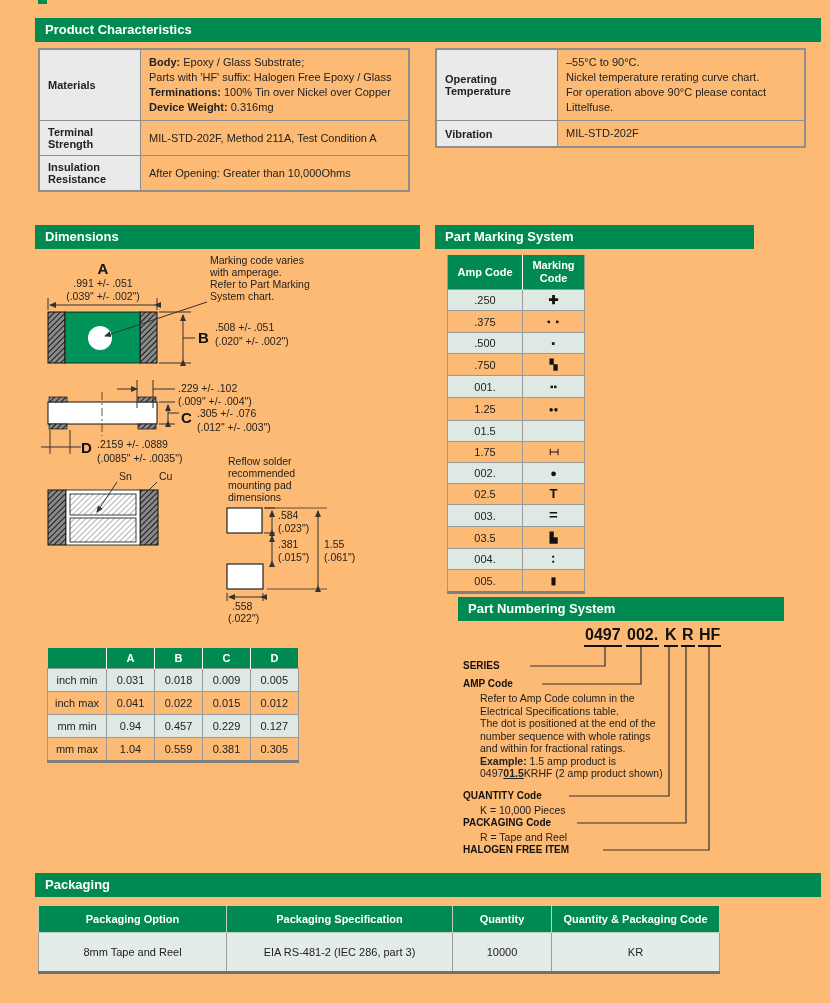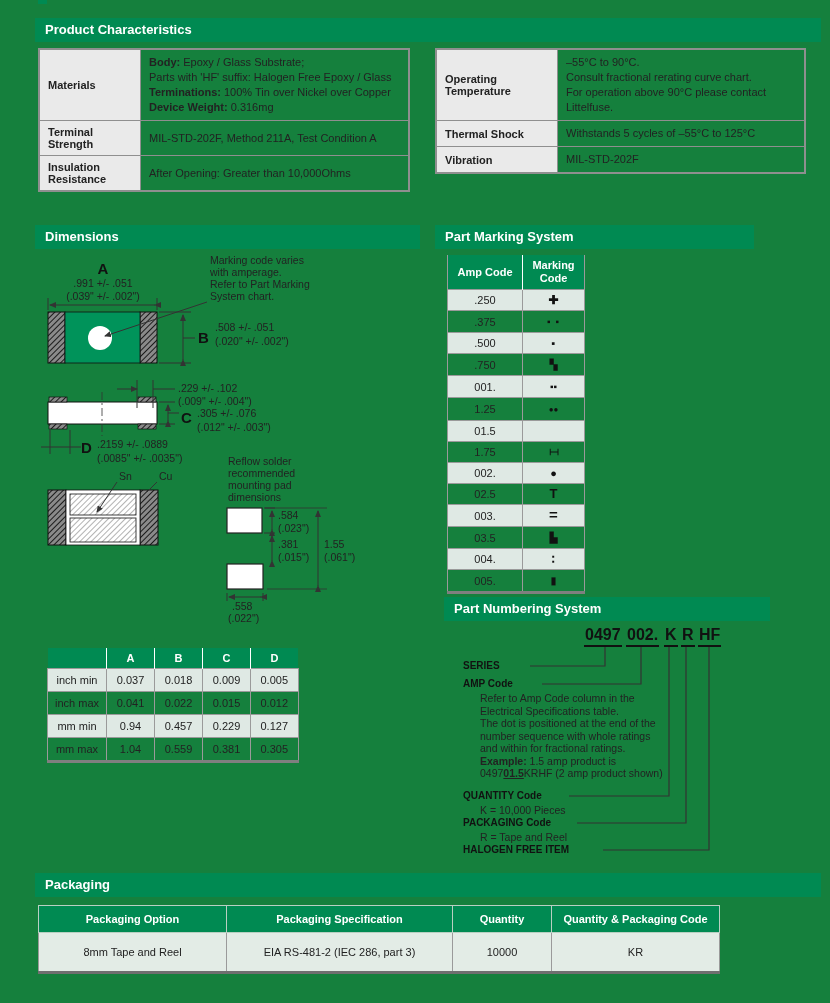--- a/index.html
+++ b/index.html
@@ -1,16 +1,16 @@
 <!DOCTYPE html>
 <html><head>
 <meta charset="utf-8">
 <style>
   html,body{margin:0;padding:0;background:#fff;}
-  .page{position:relative;width:830px;height:1003px;background:#15803d;overflow:hidden;
+  .page{position:relative;width:830px;height:1003px;background:#fdba74;overflow:hidden;
         font-family:"Liberation Sans",sans-serif;color:#222;}
   .edge{position:absolute;left:38px;top:0;width:9px;height:4px;background:#008A52;}
   .bar{position:absolute;height:24px;background:#008A52;color:#fff;font-weight:bold;
        font-size:13px;line-height:24px;padding-left:10px;box-sizing:border-box;}
   table{border-collapse:collapse;}
   
   .spec{position:absolute;font-size:11px;border:2px solid #8f8f8f;table-layout:fixed;}
   .spec th,.spec td{border:1px solid #8f8f8f;padding:5px 8px;text-align:left;vertical-align:middle;}
   .spec th{background:#eaeaea;font-weight:bold;}
   .spec td div,.spec td{line-height:15px;}
@@ -102,28 +102,24 @@
       </tr>
     </tbody>
   </table>
 
   <table class="spec rt">
     <tbody>
       <tr>
         <th>Operating Temperature</th>
         <td>
           <div>–55°C to 90°C.</div>
-          <div>Consult fractional rerating curve chart.</div>
+          <div>Nickel temperature rerating curve chart.</div>
           <div>For operation above 90°C please contact</div>
           <div>Littelfuse.</div>
         </td>
-      </tr>
-      <tr>
-        <th>Thermal Shock</th>
-        <td>Withstands 5 cycles of –55°C to 125°C</td>
       </tr>
       <tr>
         <th>Vibration</th>
         <td>MIL-STD-202F</td>
       </tr>
     </tbody>
   </table>
 
   <div class="bar" style="left:35px;top:225px;width:385px">
     <span>Dimensions</span>
@@ -249,21 +245,21 @@
         <th></th>
         <th>A</th>
         <th>B</th>
         <th>C</th>
         <th>D</th>
       </tr>
     </thead>
     <tbody>
       <tr>
         <td>inch min</td>
-        <td>0.037</td>
+        <td>0.031</td>
         <td>0.018</td>
         <td>0.009</td>
         <td>0.005</td>
       </tr>
       <tr>
         <td>inch max</td>
         <td>0.041</td>
         <td>0.022</td>
         <td>0.015</td>
         <td>0.012</td>
@@ -348,21 +344,21 @@
           <td>004.</td>
           <td><span class="mark" data-mark="stack2"></span></td>
         </tr>
       <tr>
           <td>005.</td>
           <td><span class="mark" data-mark="vbar"></span></td>
         </tr>
     </tbody>
   </table>
 
-  <div class="bar" style="left:444px;top:597px;width:326px">
+  <div class="bar" style="left:458px;top:597px;width:326px">
     <span>Part Numbering System</span>
   </div>
   <div class="pn">
     <svg width="385" height="260" viewBox="0 0 385 260">
       <polyline points="170,27 170,46 95,46" fill="none" stroke="#333" stroke-width="1.2"></polyline>
       <polyline points="206,27 206,64 107,64" fill="none" stroke="#333" stroke-width="1.2"></polyline>
       <polyline points="234,27 234,176 134,176" fill="none" stroke="#333" stroke-width="1.2"></polyline>
       <polyline points="251,27 251,203 142,203" fill="none" stroke="#333" stroke-width="1.2"></polyline>
       <polyline points="274,27 274,230 168,230" fill="none" stroke="#333" stroke-width="1.2"></polyline>
     </svg>

